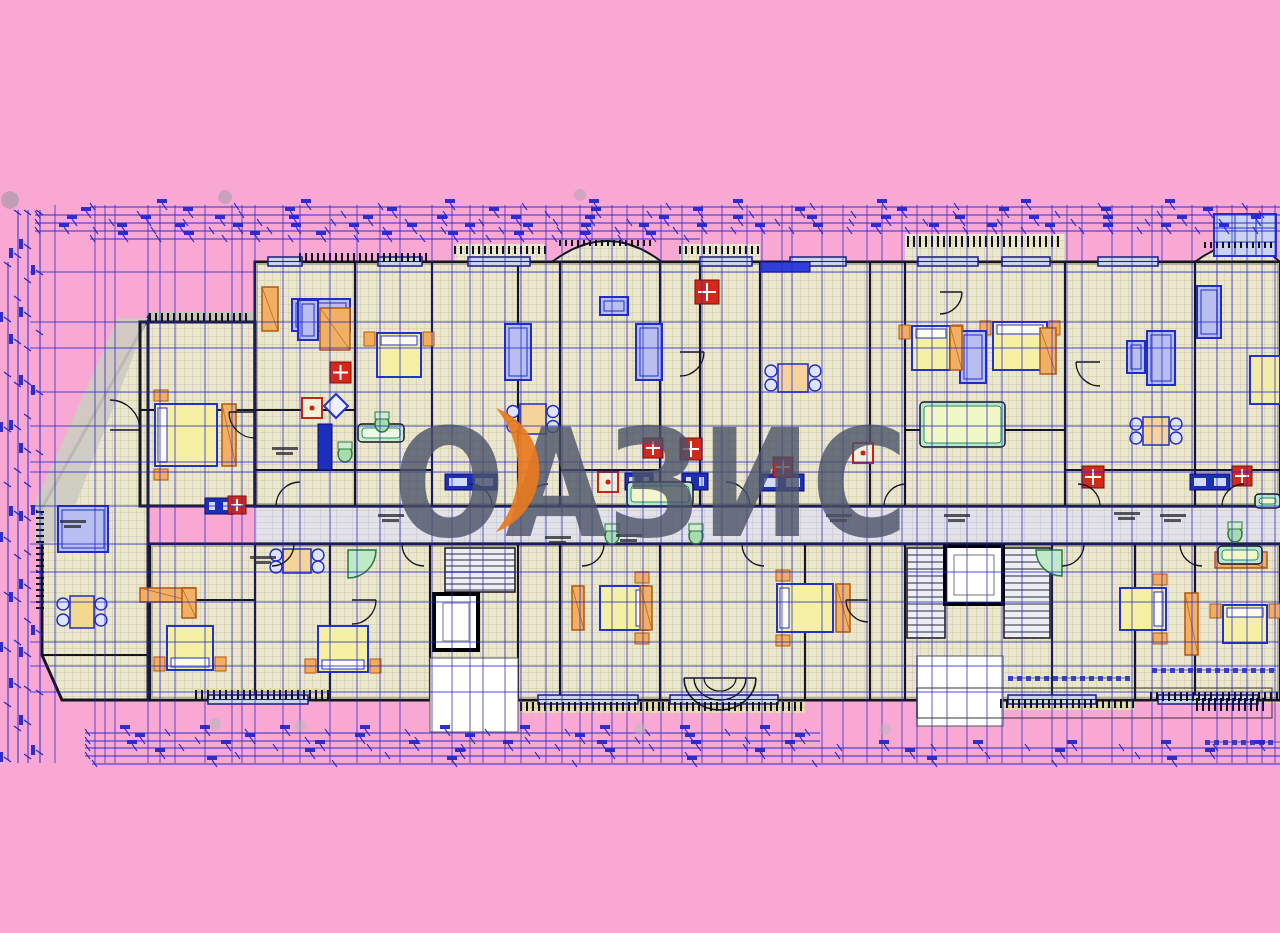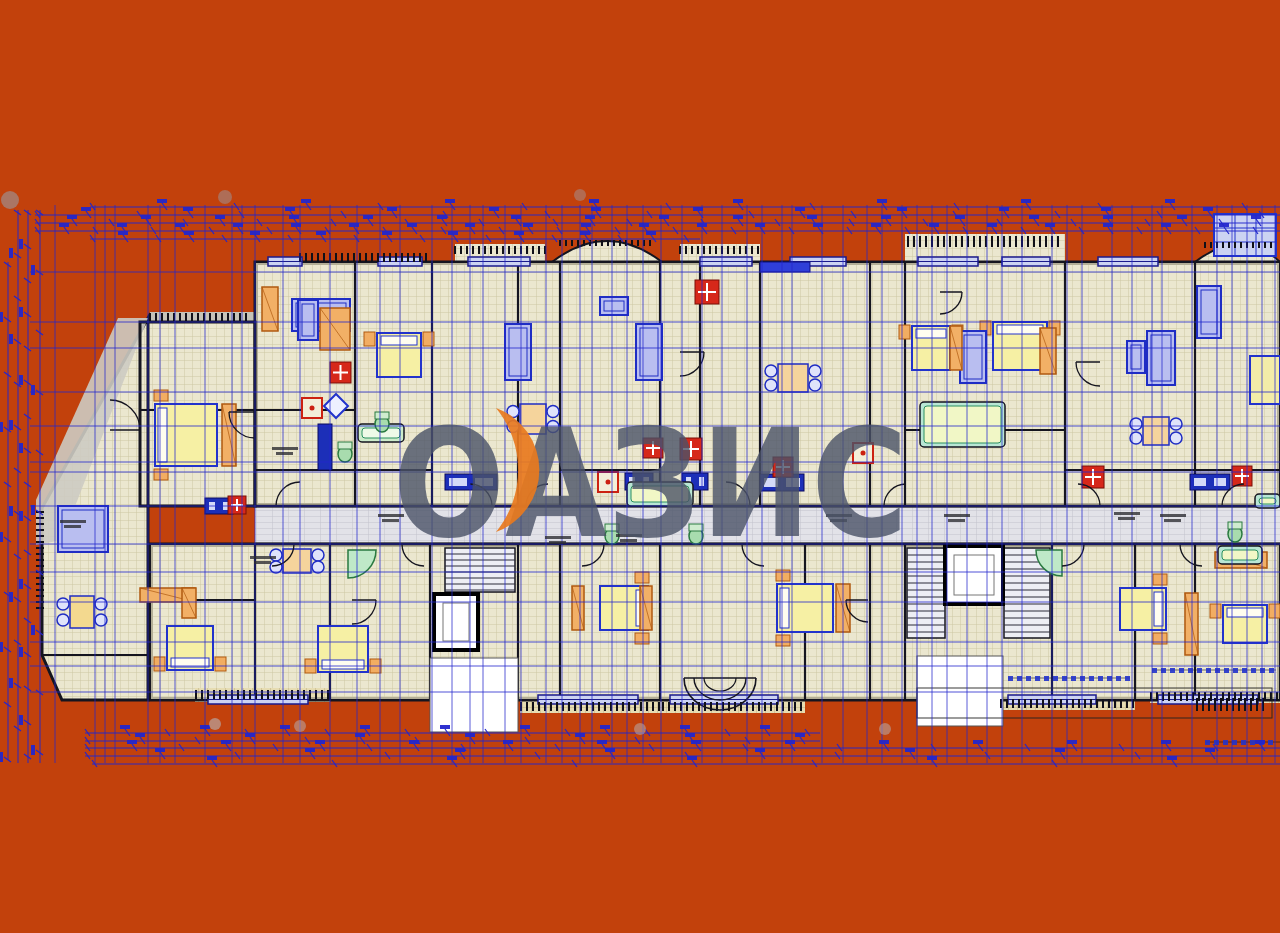--- a/index.html
+++ b/index.html
@@ -1,17 +1,17 @@
 <!DOCTYPE html>
 <html><head>
 <meta charset="utf-8">
 <style>
   html,body{margin:0;padding:0;background:#ffffff;}
   body{width:1280px;height:933px;overflow:hidden;font-family:"DejaVu Sans",sans-serif;}
-  .stage{position:relative;width:1280px;height:933px;background:#c2410c;}
+  .stage{position:relative;width:1280px;height:933px;background:#f9a8d4;}
   svg{display:block;}
   #wm-text{font-family:"DejaVu Sans",sans-serif;font-weight:bold;opacity:0.8;}
   #wm-crescent{opacity:0.92;}
 </style>
 </head>
 <body>
 
 <div class="stage">
   <svg id="plan" width="1280" height="933" viewBox="0 0 1280 933">
     <defs>

